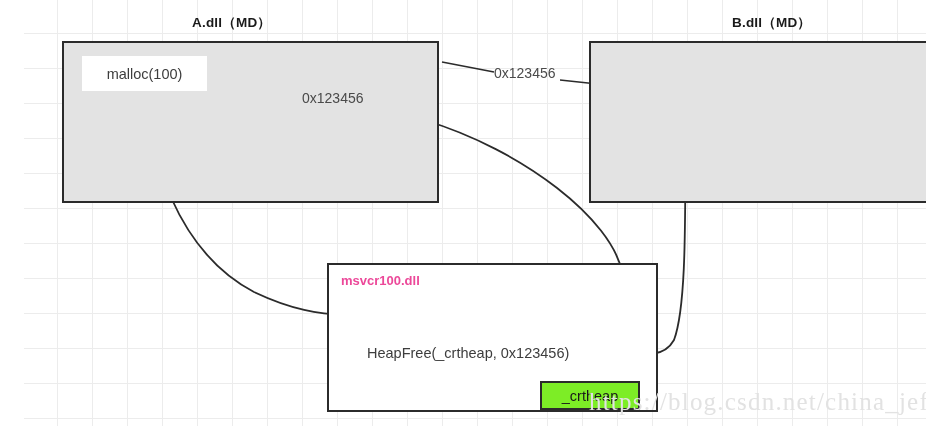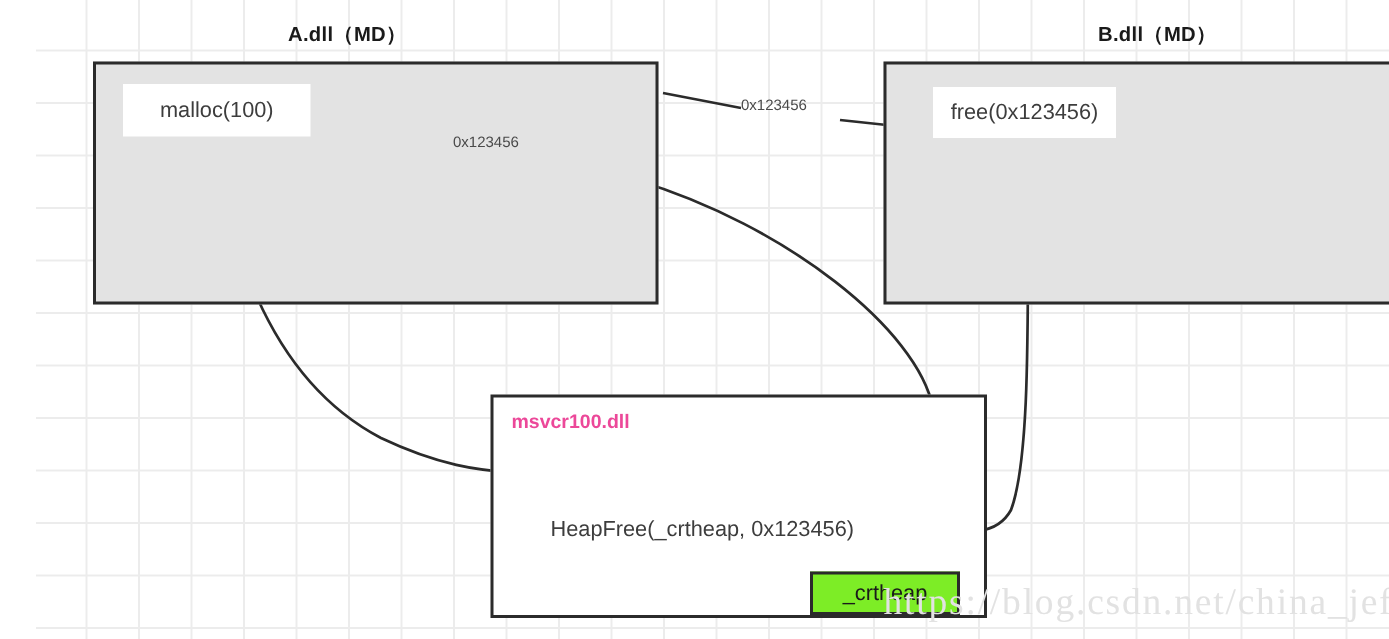--- a/index.html
+++ b/index.html
@@ -82,21 +82,21 @@
     background: #7ded26;
     color: #1a1a1a;
     font-size: 14.5px;
     display: flex;
     align-items: center;
     justify-content: center;
     white-space: nowrap;
   }
   .edge-label {
     position: absolute;
-    font-size: 10px;
+    font-size: 14px;
     color: #4a4a4a;
     white-space: nowrap;
     font-family: "Liberation Sans", sans-serif;
     text-align: center;
   }
   .watermark {
     position: absolute;
     font-family: "Liberation Serif", serif;
     font-size: 25px;
     color: #e2e2e2;
@@ -134,21 +134,20 @@
       <path d="M662,92 C660,180 665,300 650,340 C640,358 620,355 600,352" fill="none" stroke="#2b2b2b" stroke-width="1.8" marker-end="url(#arrowhead)"></path>
     </g>
   </svg>
 
   <div class="module-title" style="left:168px; top:14px;">A.dll（MD）</div>
   <div class="module-box" style="left:38px; top:41px; width:377px; height:162px;"></div>
   <div class="fn-label" style="left:58px; top:56px; width:125px; height:35px;">malloc(100)</div>
 
   <div class="module-title" style="left:694px; top:14px;padding-left:14px;">B.dll（MD）</div>
   <div class="module-box" style="left:565px; top:41px; width:347px; height:162px;"></div>
-  <div class="fn-label" style="left:598px; top:58px; width:122px; height:34px;">free(0x123456)</div>
 
   <div class="crt-box" style="left:303px; top:263px; width:331px; height:149px;">
     <div class="crt-title">msvcr100.dll</div>
     <div class="crt-line" style="left:38px; top:80px;">HeapFree(_crtheap, 0x123456)</div>
     <div class="heap-box" style="left:211px; top:116px; width:100px; height:29px;">_crtheap</div>
   </div>
 
   <div class="edge-label" style="left:470px; top:65px;">0x123456</div>
   <div class="edge-label" style="left:278px; top:90px;">0x123456</div>
 

